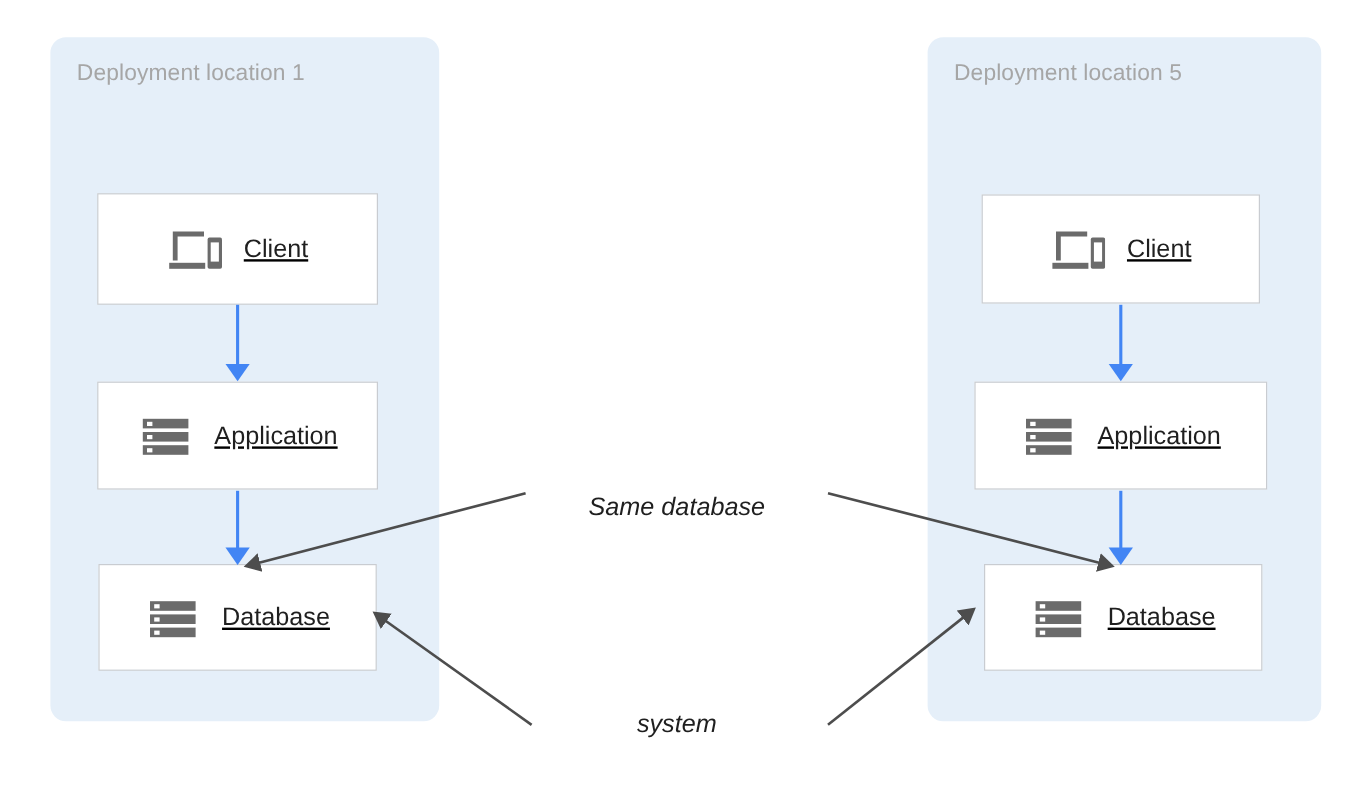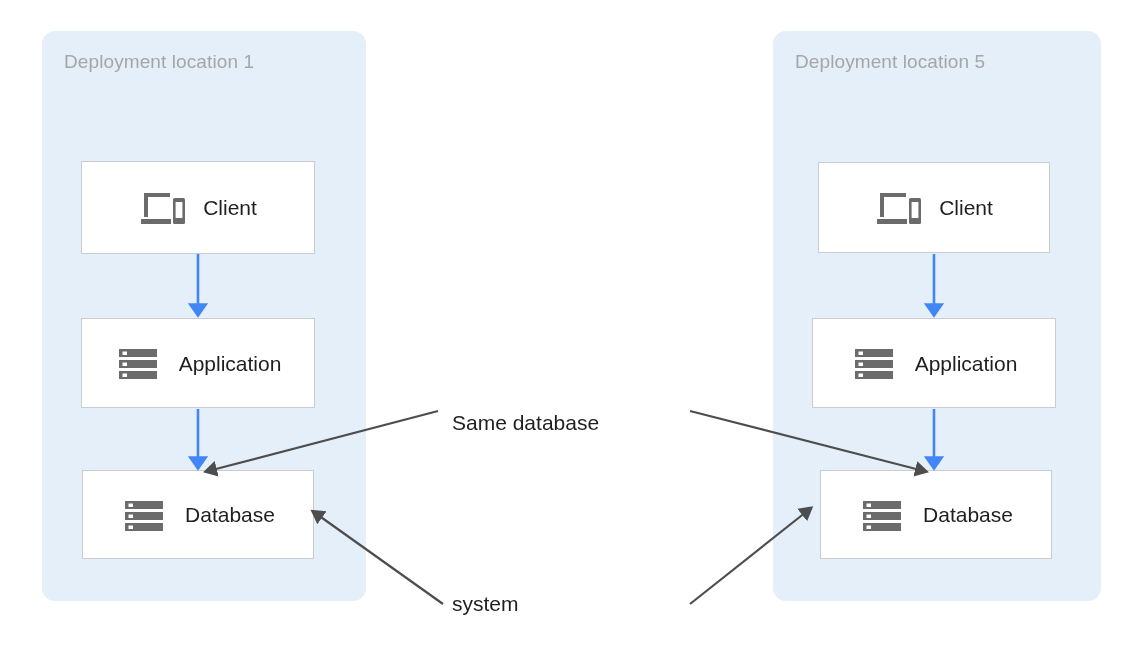--- a/index.html
+++ b/index.html
@@ -40,20 +40,21 @@
     border: 1px solid #c9ccd1;
     box-sizing: border-box;
     display: flex;
     align-items: center;
     justify-content: center;
   }
   .node-inner {
     display: flex;
     align-items: center;
     gap: 18px;
+    text-decoration: underline;
   }
   .node-label {
     font-size: 21px;
     color: #1f1f1f;
     white-space: nowrap;
     line-height: 1;
   }
   .node-icon {
     width: 46px;
     height: 40px;
@@ -66,22 +67,23 @@
     top: 0;
     width: 1132px;
     height: 662px;
     pointer-events: none;
   }
   .annotation {
     position: absolute;
     font-size: 21px;
     color: #1f1f1f;
     line-height: 28px;
-    text-align: left;
+    text-align: center;
     white-space: pre-line;
+    font-style: italic;
   }
 </style>
 </head>
 <body>
 
 <div id="canvas">
 
   <div class="panel" style="left:42px; top:31px; width:324px; height:570px;">
     <div class="panel-title">Deployment location 1</div>
   </div>

